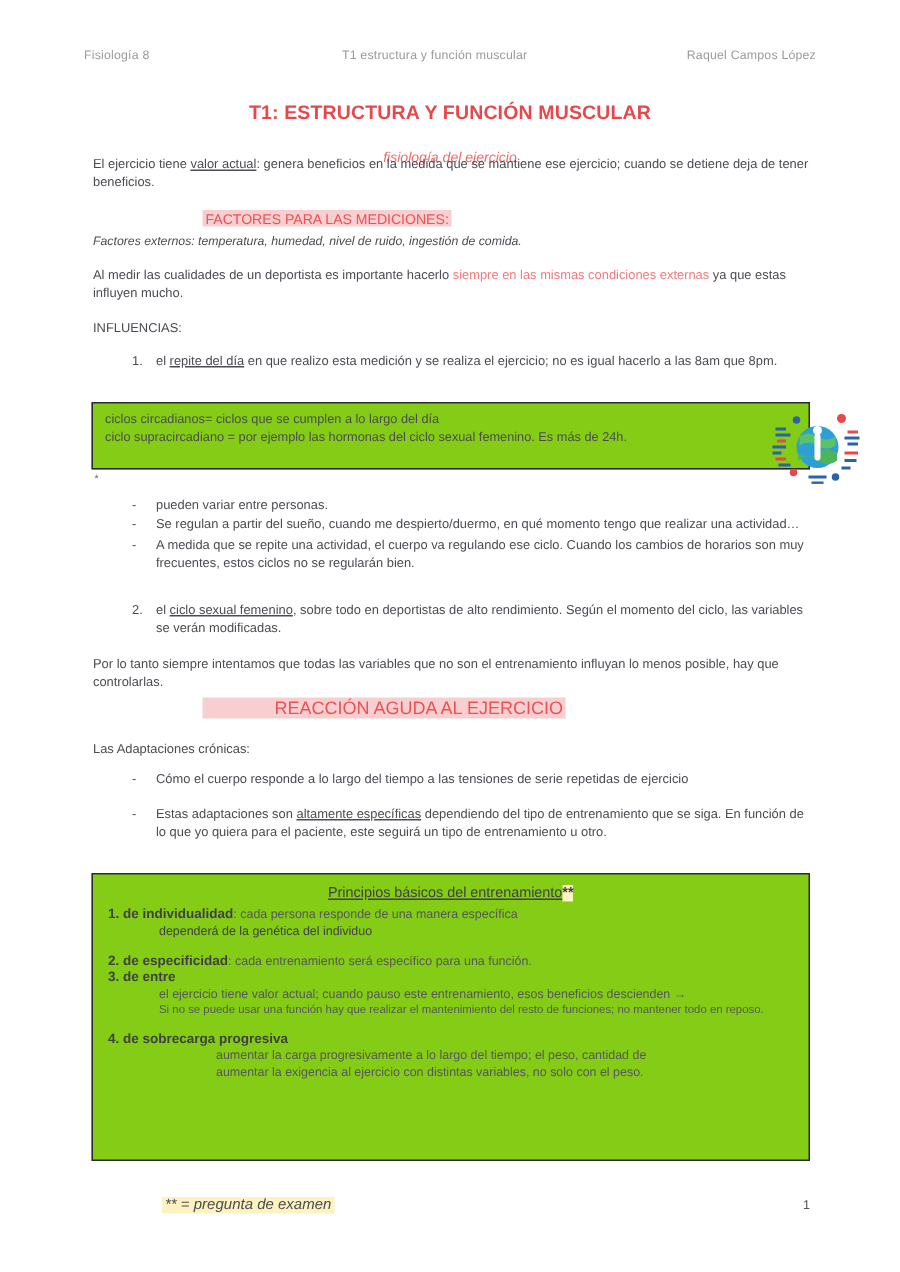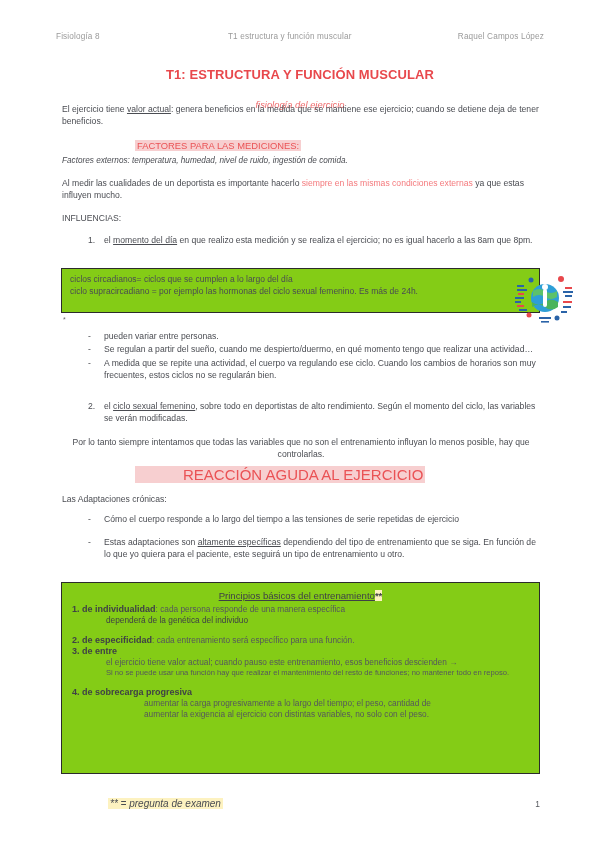--- a/index.html
+++ b/index.html
@@ -222,21 +222,21 @@
   </div>
 
   <div class="body" style="top:155px; font-style:italic; font-size:8.2px;">Factores externos: temperatura, humedad, nivel de ruido, ingestión de comida.</div>
 
   <div class="body" style="top:212px;">INFLUENCIAS:</div>
 
   <div class="body" style="top:234px;">
     <ul class="olist">
       <li>
         <span class="num">1.</span>
-        <span>el </span><span class="u">momento del día</span><span> en que realizo esta medición y se  realiza el ejercicio; no es igual hacerlo a las 8am que 8pm.</span>
+        <span>el </span><span class="u">repite del día</span><span> en que realizo esta medición y se  realiza el ejercicio; no es igual hacerlo a las 8am que 8pm.</span>
       </li>
     </ul>
   </div>
 
   <div class="box" id="circadian-box">
     <div class="txt">
       <span>ciclos circadianos= ciclos que se cumplen a lo largo del día</span><br>
       <span>ciclo supracircadiano = por ejemplo las hormonas del ciclo sexual femenino. Es más de 24h.</span>
     </div>
     <svg class="info-img" viewBox="0 0 64 54" xmlns="http://www.w3.org/2000/svg">
@@ -288,24 +288,24 @@
 
   <div class="body" style="top:400px;">
     <ul class="olist">
       <li>
         <span class="num">2.</span>
         <span>el </span><span class="u">ciclo sexual femenino</span><span>, sobre todo en deportistas de alto rendimiento. Según el momento del ciclo, las variables se verán modificadas.</span>
       </li>
     </ul>
   </div>
 
-  <div class="body" style="top:436px;text-align:center;">Por lo tanto siempre intentamos que todas las variables que no son el entrenamiento influyan lo menos posible, hay que controlarlas.</div>
+  <div class="body" style="top:436px;">Por lo tanto siempre intentamos que todas las variables que no son el entrenamiento influyan lo menos posible, hay que controlarlas.</div>
 
   <div class="body" style="top:464px; left:135px; width:405px;">
-    <span class="pink-hl" style="font-size:15px;padding-left:48px;">REACCIÓN AGUDA AL EJERCICIO</span>
+    <span class="pink-hl" style="font-size:12px;padding-left:48px;">REACCIÓN AGUDA AL EJERCICIO</span>
   </div>
 
   <div class="body" style="top:493px;">Las Adaptaciones crónicas:</div>
 
   <div class="body" style="top:513px;">
     <ul class="dlist">
       <li><span class="dash">-</span><span>Cómo el cuerpo responde a lo largo del tiempo a las tensiones de serie repetidas de ejercicio</span></li>
     </ul>
   </div>
 

